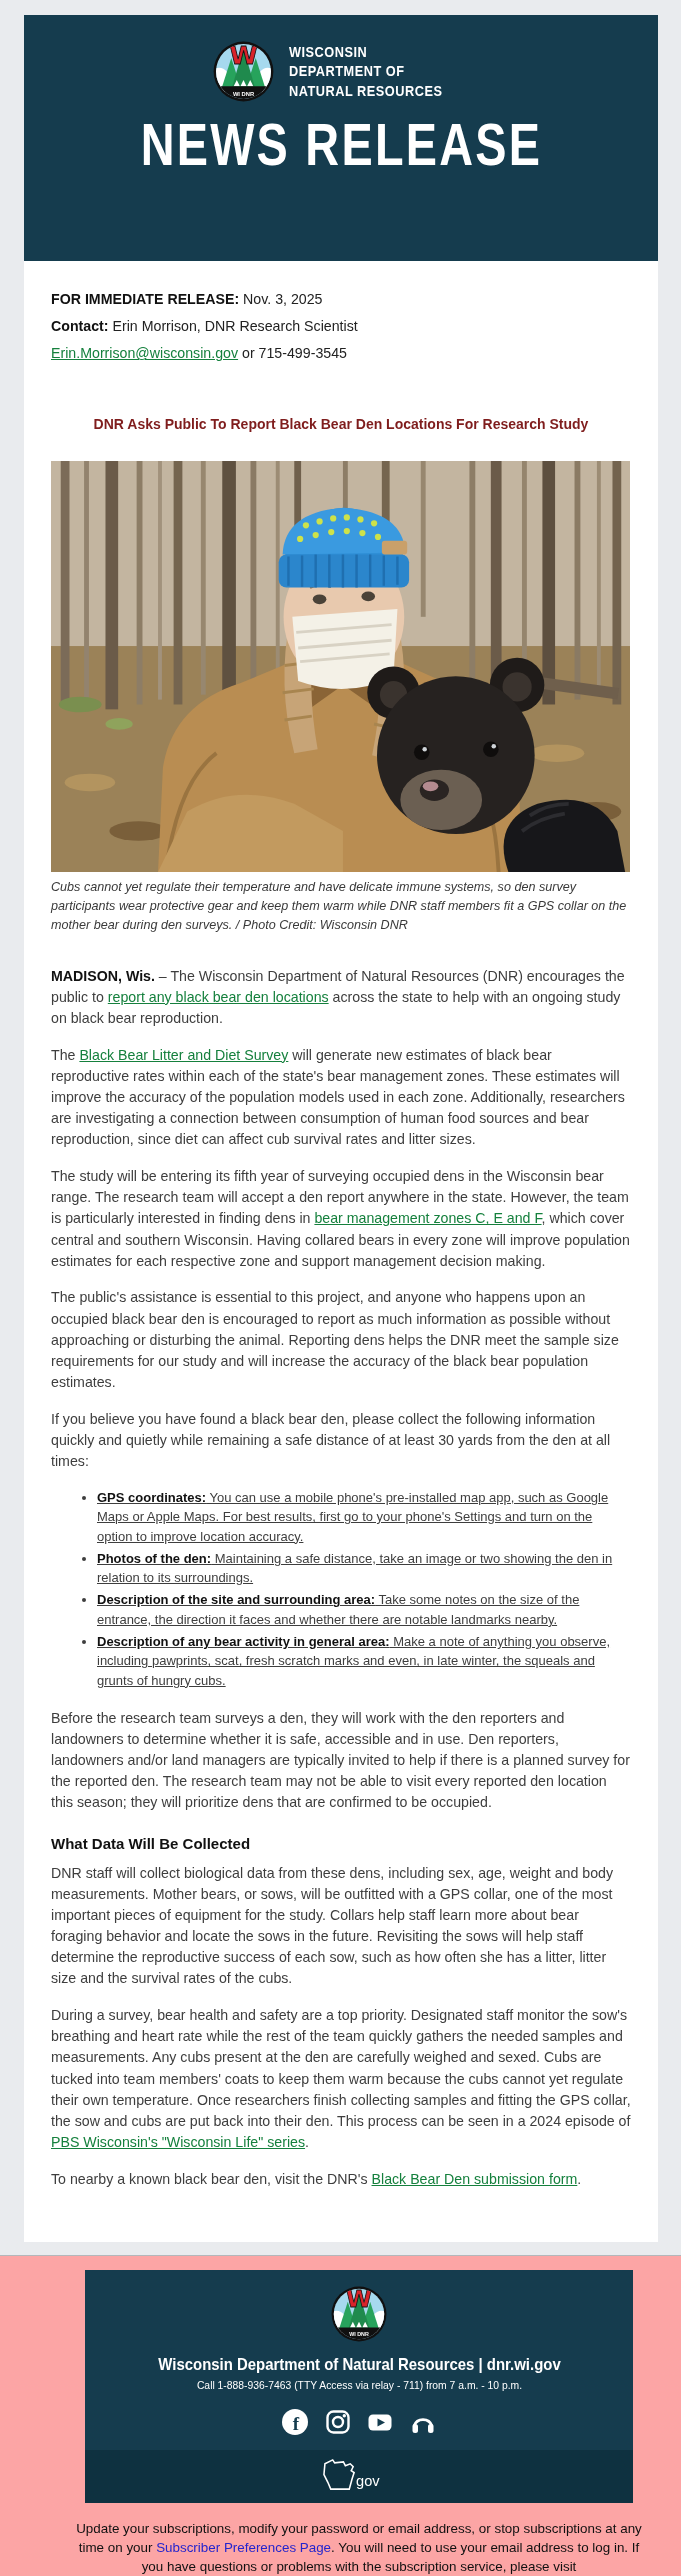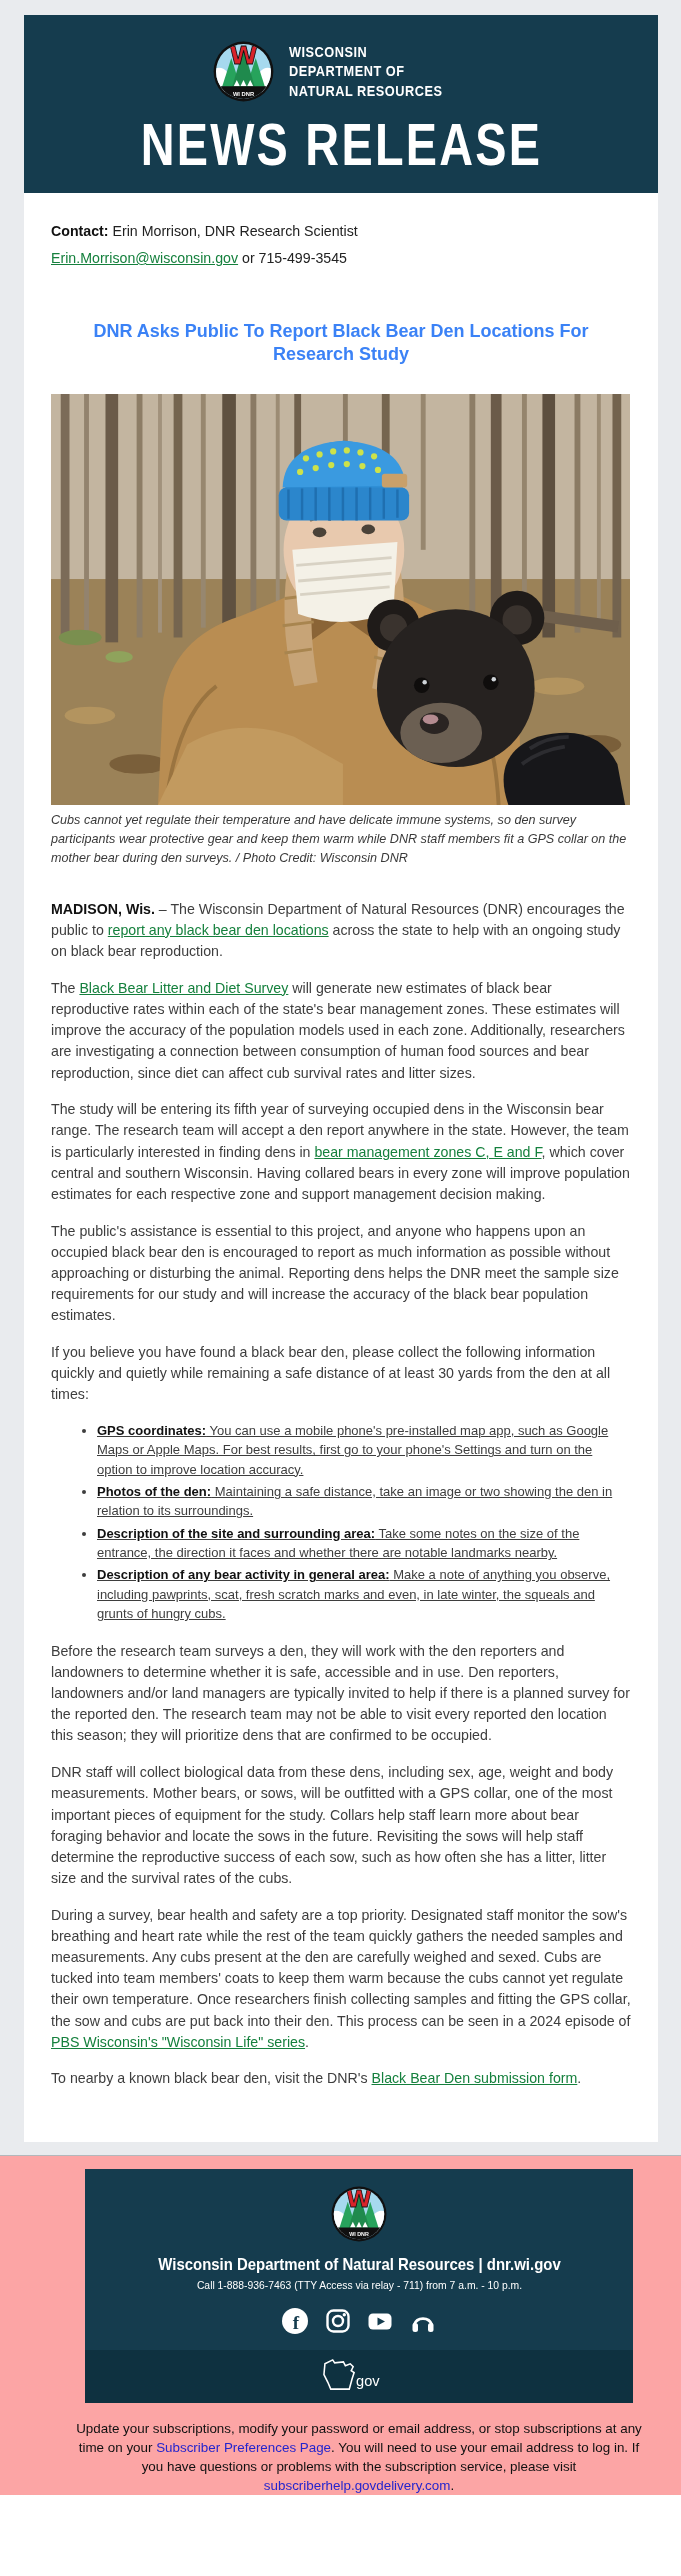--- a/index.html
+++ b/index.html
@@ -1,30 +1,30 @@
 <!DOCTYPE html>
 <html><head>
 <meta charset="utf-8">
 <style>
   html,body{margin:0;padding:0;background:#ffffff;}
   body{width:682px;font-family:"Liberation Sans",sans-serif;-webkit-font-smoothing:antialiased;}
   .gray-area{background:#e9ebee;padding:14.6px 24px 12.7px;border-bottom:1px solid #b3b7bb;}
   
-  .masthead{background:#153c4e;height:178px;display:flex;flex-direction:column;align-items:center;}
+  .masthead{background:#153c4e;height:246px;display:flex;flex-direction:column;align-items:center;}
   .brandrow{display:flex;align-items:center;gap:14.6px;margin-top:26px;}
   .brandrow .dnr-logo-svg{width:61px;height:61px;flex:0 0 auto;}
   .brandword{color:#fff;font-weight:bold;font-size:15px;line-height:1.3;letter-spacing:0.6px;transform:scaleX(.85);transform-origin:left center;}
   .newsrelease{color:#fff;font-weight:bold;font-size:60px;letter-spacing:2.9px;line-height:1;margin-top:13.6px;transform:scaleX(.78);transform-origin:center;white-space:nowrap;}
   
   .card{background:#fff;padding:28px 27px 37px;}
   .release-block p{margin:0 0 6.8px;font-size:14.2px;line-height:1.45;color:#222;}
   .release-block strong{color:#111;}
   a.blink{color:#15803d;text-decoration:underline;cursor:pointer;}
   a.classic{color:#2525cd;cursor:pointer;}
-  h1.headline{font-size:18px;line-height:1.3;text-align:center;color:#3b82f6;margin:51px 23.4px 0;}
+  h1.headline{font-size:14px;line-height:1.3;text-align:center;color:#7f1d1d;margin:51px 23.4px 0;}
   figure{margin:28px 0 0;}
   .photo-svg{width:579px;height:411px;display:block;background:#b9ab97;}
   figcaption{font-size:12.6px;font-style:italic;line-height:1.5;color:#3a3a3a;margin-top:5.8px;}
   .article{margin-top:31px;}
   .article p{font-size:14.2px;line-height:1.49;color:#3e3e3e;margin:0 0 15.6px;}
   .article p strong{color:#111;}
   .article ul{margin:15.6px 0 17.5px;padding-left:46px;}
   .article li{font-size:13px;line-height:1.49;color:#3e3e3e;margin-bottom:2.9px;text-decoration:underline;}
   .article li strong{color:#111;}
   h2.subhead{font-size:15px;color:#111;margin:21.4px 0 10.7px;}
@@ -80,20 +80,21 @@
         <div>DEPARTMENT OF</div>
         <div>NATURAL RESOURCES</div>
       </div>
     </div>
     <div class="newsrelease">NEWS RELEASE</div>
   </header>
 
   <main class="card">
 
     <div class="release-block">
+      <p><strong>FOR IMMEDIATE RELEASE:</strong> <span>Nov. 3, 2025</span></p>
       <p><strong>Contact:</strong> <span>Erin Morrison, DNR Research Scientist</span></p>
       <p><a class="blink">Erin.Morrison@wisconsin.gov</a> <span>or 715-499-3545</span></p>
     </div>
 
     <h1 class="headline">DNR Asks Public To Report Black Bear Den Locations For Research Study</h1>
 
     <figure>
       <svg class="photo-svg" viewBox="0 0 595 422" preserveAspectRatio="none">
 
         <rect x="0" y="0" width="595" height="270" fill="#c3b5a0"></rect>
@@ -202,20 +203,21 @@
       <p><span>The study will be entering its fifth year of surveying occupied dens in the Wisconsin bear range. The research team will accept a den report anywhere in the state. However, the team is particularly interested in finding dens in </span><a class="blink">bear management zones C, E and F</a><span>, which cover central and southern Wisconsin. Having collared bears in every zone will improve population estimates for each respective zone and support management decision making.</span></p>
       <p>The public's assistance is essential to this project, and anyone who happens upon an occupied black bear den is encouraged to report as much information as possible without approaching or disturbing the animal. Reporting dens helps the DNR meet the sample size requirements for our study and will increase the accuracy of the black bear population estimates.</p>
       <p>If you believe you have found a black bear den, please collect the following information quickly and quietly while remaining a safe distance of at least 30 yards from the den at all times:</p>
       <ul>
         <li><strong>GPS coordinates:</strong><span> You can use a mobile phone's pre-installed map app, such as Google Maps or Apple Maps. For best results, first go to your phone's Settings and turn on the option to improve location accuracy.</span></li>
         <li><strong>Photos of the den:</strong><span> Maintaining a safe distance, take an image or two showing the den in relation to its surroundings.</span></li>
         <li><strong>Description of the site and surrounding area:</strong><span> Take some notes on the size of the entrance, the direction it faces and whether there are notable landmarks nearby.</span></li>
         <li><strong>Description of any bear activity in general area:</strong><span> Make a note of anything you observe, including pawprints, scat, fresh scratch marks and even, in late winter, the squeals and grunts of hungry cubs.</span></li>
       </ul>
       <p>Before the research team surveys a den, they will work with the den reporters and landowners to determine whether it is safe, accessible and in use. Den reporters, landowners and/or land managers are typically invited to help if there is a planned survey for the reported den. The research team may not be able to visit every reported den location this season; they will prioritize dens that are confirmed to be occupied.</p>
+      <h2 class="subhead">What Data Will Be Collected</h2>
       <p>DNR staff will collect biological data from these dens, including sex, age, weight and body measurements. Mother bears, or sows, will be outfitted with a GPS collar, one of the most important pieces of equipment for the study. Collars help staff learn more about bear foraging behavior and locate the sows in the future. Revisiting the sows will help staff determine the reproductive success of each sow, such as how often she has a litter, litter size and the survival rates of the cubs.</p>
       <p><span>During a survey, bear health and safety are a top priority. Designated staff monitor the sow's breathing and heart rate while the rest of the team quickly gathers the needed samples and measurements. Any cubs present at the den are carefully weighed and sexed. Cubs are tucked into team members' coats to keep them warm because the cubs cannot yet regulate their own temperature. Once researchers finish collecting samples and fitting the GPS collar, the sow and cubs are put back into their den. This process can be seen in a 2024 episode of </span><a class="blink">PBS Wisconsin's "Wisconsin Life" series</a><span>.</span></p>
       <p><span>To nearby a known black bear den, visit the DNR's </span><a class="blink">Black Bear Den submission form</a><span>.</span></p>
     </div>
 
   </main>
 </div>
 
 <div class="bottom-area">
 

